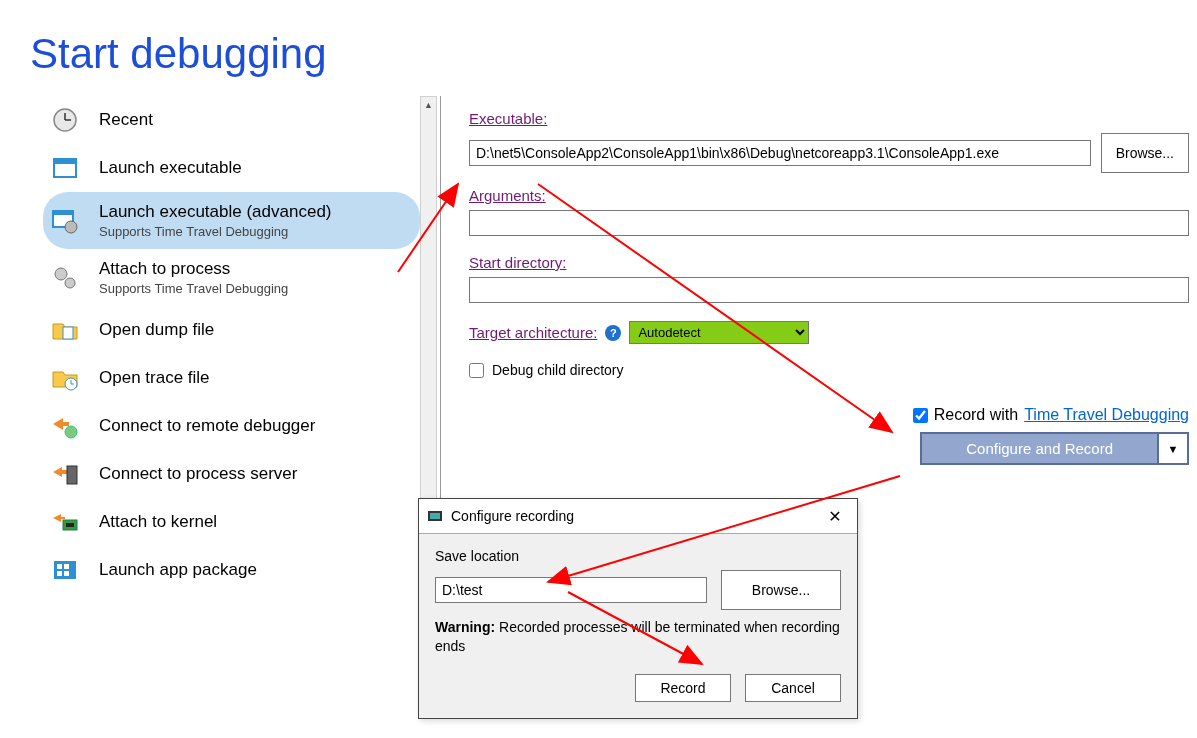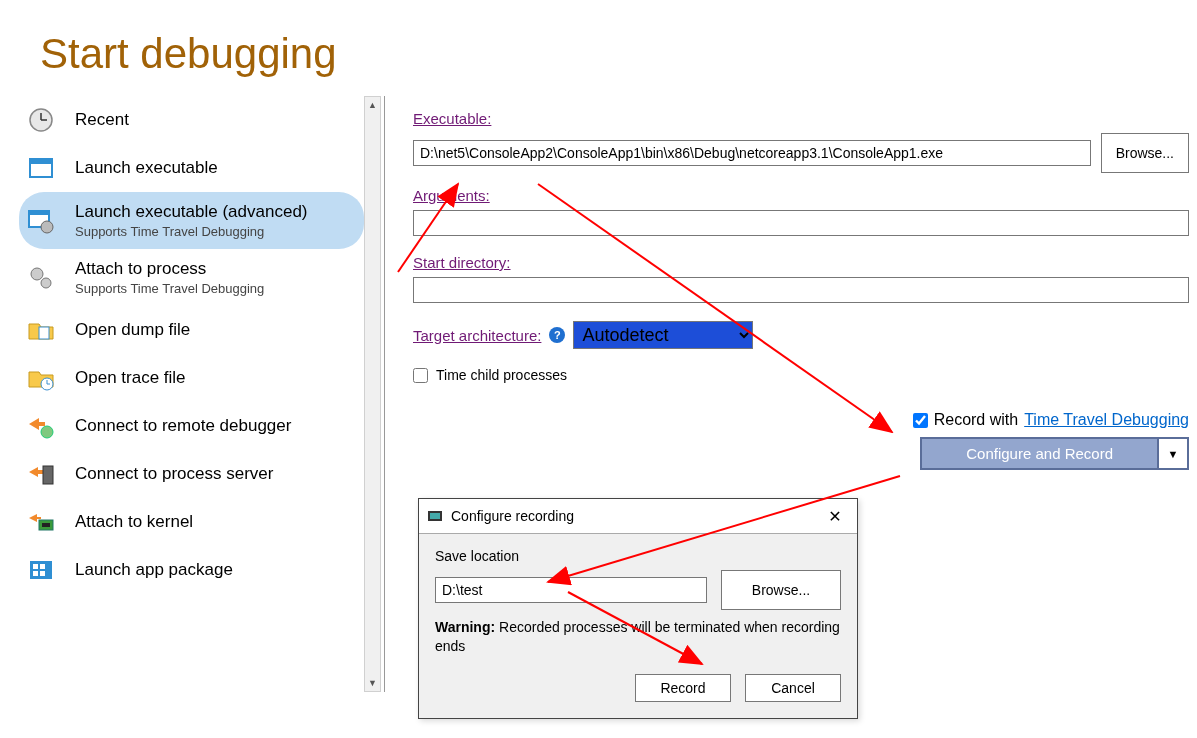--- a/index.html
+++ b/index.html
@@ -8,30 +8,30 @@
     font-family: "Segoe UI", "Segoe UI Light", Arial, sans-serif;
     background: #fff;
     color: #000;
     width: 1197px; height: 738px;
     overflow: hidden;
   }
   .root { position: relative; width: 1197px; height: 738px; }
   .title {
     font-weight: 300;
     font-size: 42px;
-    color: #a16207;
-    padding: 30px 0 18px 40px;
+    color: #1d4ed8;
+    padding: 30px 0 18px 30px;
   }
   .body {
     display: flex;
     align-items: flex-start;
   }
   .sidebar {
-    width: 364px;
-    padding-left: 19px;
+    width: 420px;
+    padding-left: 43px;
   }
   .sidebar-item {
     display: flex;
     align-items: center;
     padding: 10px 8px;
     cursor: pointer;
   }
   .sidebar-item.selected {
     background: #c0dcf3;
     border-radius: 25px;
@@ -103,23 +103,23 @@
     font-family: inherit;
     font-size: 14px;
     padding: 11px 14px;
     border: 1px solid #777;
     background: #fff;
     cursor: pointer;
   }
   .btn-wide { min-width: 90px; text-align: center; }
   .select {
     font-family: inherit;
-    font-size: 18px;
+    font-size: 13px;
     border: 1px solid #777;
-    background: #1d4ed8;
+    background: #84cc16;
     padding: 2px 4px;
     min-width: 180px;
   }
   .help-icon {
     display: inline-flex;
     width: 16px; height: 16px;
     border-radius: 50%;
     background: #1f6fd0;
     color: #fff;
     font-size: 11px;
@@ -376,21 +376,21 @@
       <div class="row" style="margin-top:18px; gap:8px">
         <span class="field-label" style="margin:0">Target architecture:</span>
         <span class="help-icon">?</span>
         <select class="select">
           <option>Autodetect</option>
         </select>
       </div>
 
       <label class="checkbox-line">
         <input type="checkbox" style="">
-        <span>Time child processes</span>
+        <span>Debug child directory</span>
       </label>
 
       <div class="record-panel">
         <label class="row" style="gap:6px">
           <input type="checkbox" checked="" style="">
           <span>Record with </span>
           <span class="ttd-link">Time Travel Debugging</span>
         </label>
         <div class="config-btn">
           <div class="config-btn-main">Configure and Record</div>

